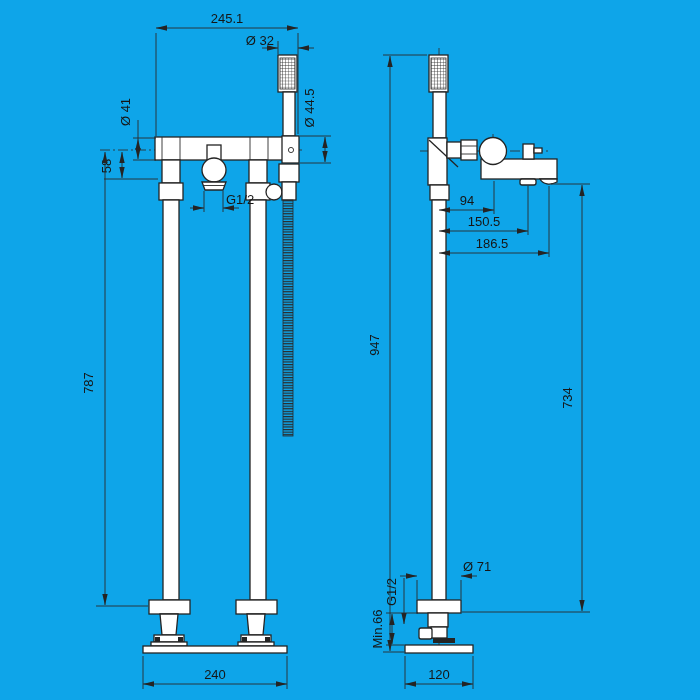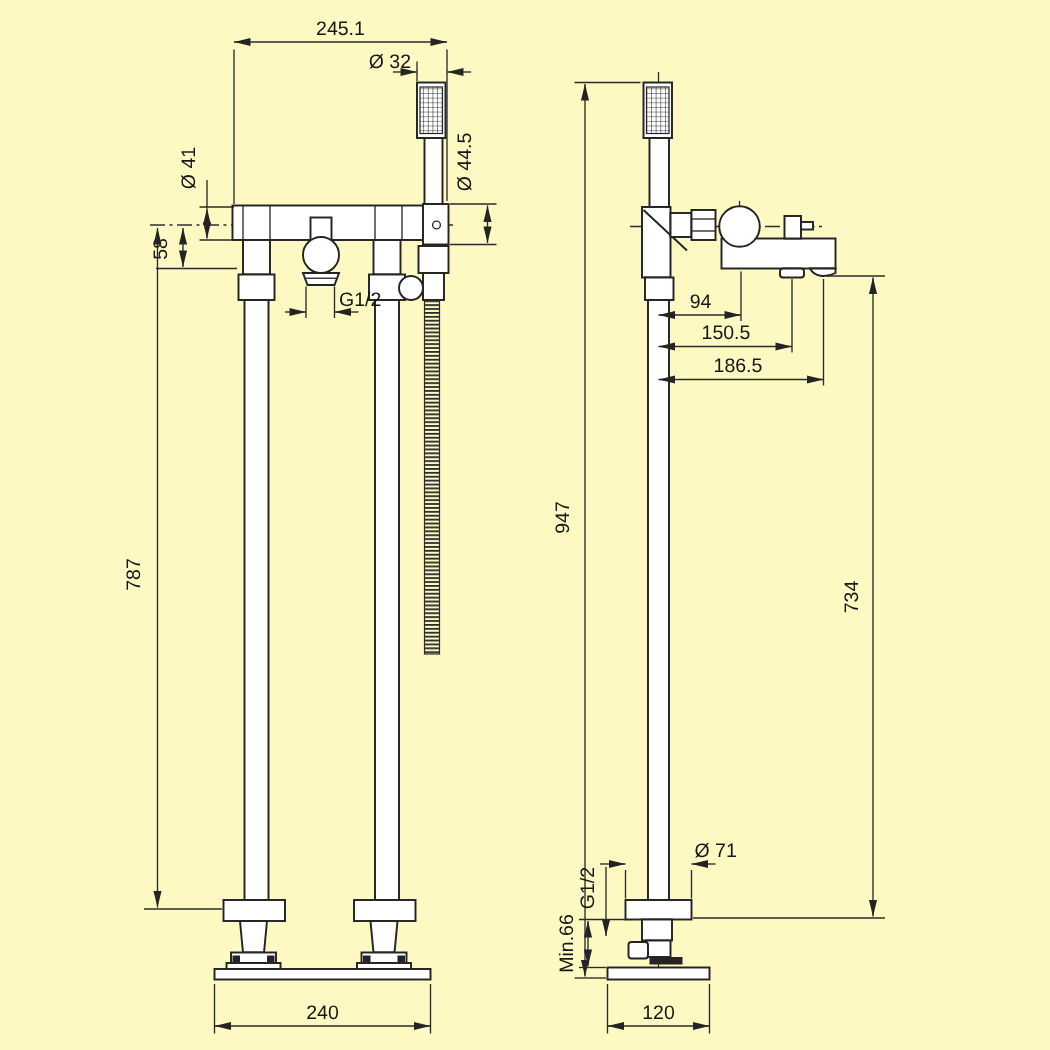--- a/index.html
+++ b/index.html
@@ -1,16 +1,16 @@
 <!DOCTYPE html>
 <html><head>
 <meta charset="utf-8">
 <style>
   html,body{margin:0;padding:0;background:#fff;}
-  .canvas{position:relative;width:700px;height:700px;background:#fef9c3;overflow:hidden;
+  .canvas{position:relative;width:700px;height:700px;background:#0ea5e9;overflow:hidden;
           font-family:"Liberation Sans", sans-serif;}
   svg{position:absolute;left:0;top:0;}
   svg text{font-family:"Liberation Sans", sans-serif;font-size:13px;fill:#161616;}
   .o{fill:#ffffff;stroke:#242424;stroke-width:1.3;}
   .ln{fill:none;stroke:#242424;stroke-width:1.3;}
   .t{fill:none;stroke:#2a2a2a;stroke-width:0.9;}
   .cl{fill:none;stroke:#2e2e2e;stroke-width:0.85;stroke-dasharray:10 3 2 3;}
   .solidfill{fill:#242424;stroke:none;}
 </style>
 </head>

